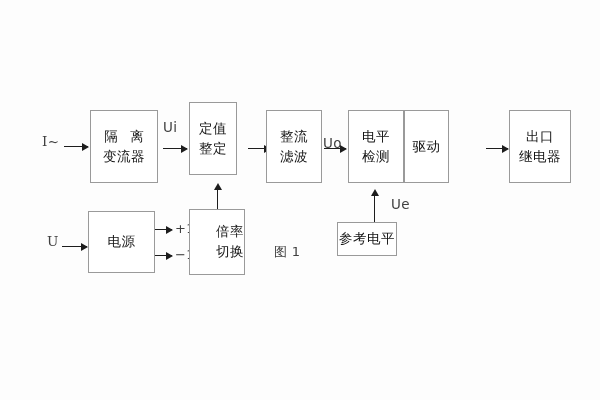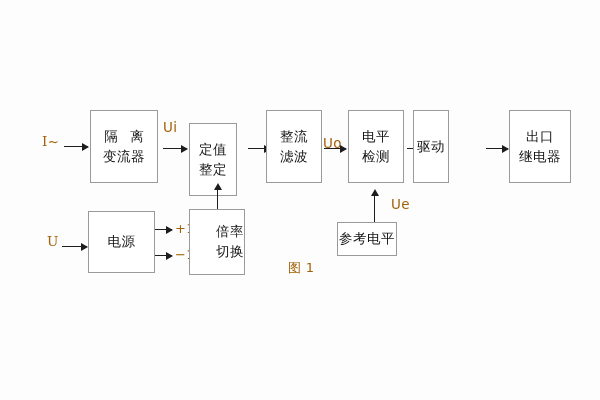--- a/index.html
+++ b/index.html
@@ -35,21 +35,21 @@
     letter-spacing: 0.5px;
     color: #141414;
   }
   .box .ln.spaced { letter-spacing: 4px; text-indent: 4px; }
 
   
   .lbl {
     position: absolute;
     font-size: 13.5px;
     white-space: nowrap;
-    color: #a16207;
+    color: #404040;
     letter-spacing: 0.3px;
   }
   .lbl.serif { font-family: "DejaVu Serif", "Liberation Serif", serif; }
   .lbl.cap { font-size: 13px; }
 
   
   .arrow-h {
     position: absolute;
     height: 0;
     border-top: 1.4px solid #1d1d1d;
@@ -90,21 +90,21 @@
   <div class="arrow-h" style="left:64px; top:146px; width:24px;"></div>
 
   <div class="box" style="left:90px; top:110px; width:68px; height:73px;">
     <span class="ln spaced">隔 离</span>
     <span class="ln">变流器</span>
   </div>
 
   <div class="lbl" style="left:163px; top:119px;">Ui</div>
   <div class="arrow-h" style="left:163px; top:148px; width:24px;"></div>
 
-  <div class="box" style="left:189px; top:123px; width:48px; height:73px;">
+  <div class="box" style="left:189px; top:102px; width:48px; height:73px;">
     <span class="ln">定值</span>
     <span class="ln">整定</span>
   </div>
 
   <div class="arrow-h" style="left:248px; top:148px; width:22px;"></div>
 
   <div class="box" style="left:266px; top:110px; width:56px; height:73px;">
     <span class="ln">整流</span>
     <span class="ln">滤波</span>
   </div>
@@ -112,21 +112,21 @@
   <div class="lbl" style="left:323px; top:119px;margin-top:16px;">Uo</div>
   <div class="arrow-h" style="left:324px; top:148px; width:22px;"></div>
 
   <div class="box" style="left:348px; top:110px; width:56px; height:73px;">
     <span class="ln">电平</span>
     <span class="ln">检测</span>
   </div>
 
   <div class="arrow-h" style="left:407px; top:148px; width:22px;"></div>
 
-  <div class="box" style="left:413px; top:110px; width:36px; height:73px;">
+  <div class="box" style="left:404px; top:110px; width:45px; height:73px;">
     <span class="ln">驱动</span>
   </div>
 
   <div class="arrow-h" style="left:486px; top:148px; width:22px;"></div>
 
   <div class="box" style="left:509px; top:110px; width:62px; height:73px;">
     <span class="ln">出口</span>
     <span class="ln">继电器</span>
   </div>
 
@@ -150,15 +150,15 @@
 
   <div class="arrow-v" style="left:217px; top:190px; height:19px;"></div>
 
   <div class="arrow-v" style="left:374px; top:196px; height:26px;"></div>
   <div class="lbl" style="left:383px; top:196px;margin-left:8px;">Ue</div>
 
   <div class="box" style="left:337px; top:222px; width:60px; height:34px;">
     <span class="ln">参考电平</span>
   </div>
 
-  <div class="lbl cap" style="left:288px; top:243px;margin-top:16px;">图 1</div>
+  <div class="lbl cap" style="left:274px; top:243px;">图 1</div>
 
 </div>
 
 </body></html>

